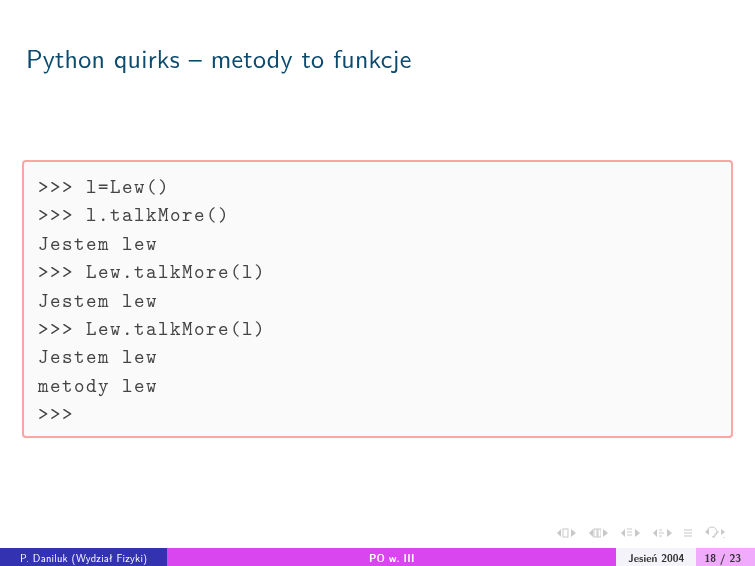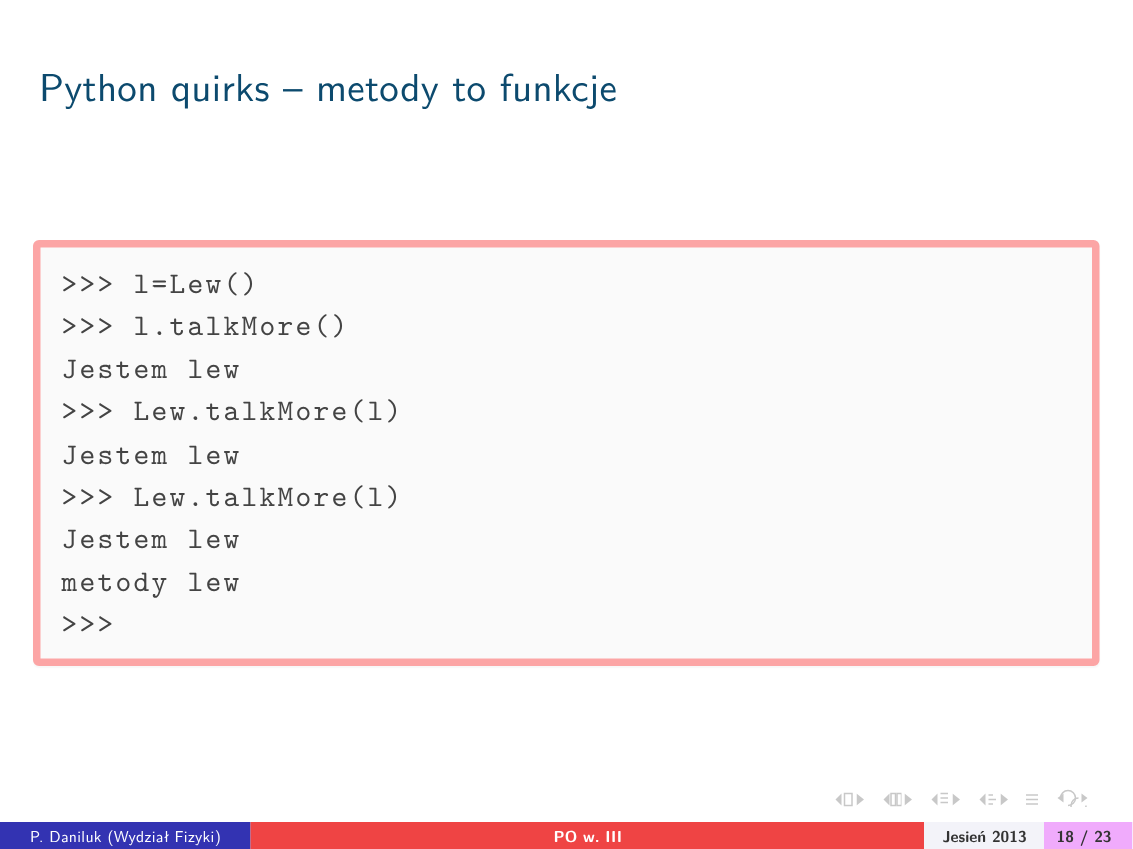--- a/index.html
+++ b/index.html
@@ -15,21 +15,21 @@
     color: #0c4a6e;
     font-size: 26px;
     font-weight: 400;
     padding: 38px 0 0 26px;
     letter-spacing: 0.2px;
   }
   .code-block {
     margin: 84px 22px 0 22px;
     background: #fafafa;
     border-radius: 4px;
-    border: 5px solid #fca5a5;
+    border: 2px solid #fca5a5;
     padding: 10px 12px 8px 14px;
     font-family: "Latin Modern Mono", "Courier New", monospace;
     font-size: 20px;
     line-height: 1.42;
     color: #444444;
     letter-spacing: 1.5px;
     box-shadow: 0 1px 1px rgba(0,0,0,0.03);
   }
   .code-block div { white-space: pre; }
 
@@ -68,21 +68,21 @@
     color: #ffffff;
     height: 100%;
     display: flex;
     align-items: center;
     padding: 0 20px 0 20px;
     font-weight: normal;
     letter-spacing: 0.2px;
   }
   .footer .mid {
     flex: 1;
-    background: #ef4444;
+    background: #d946ef;
     color: #ffffff;
     height: 100%;
     display: flex;
     align-items: center;
     justify-content: center;
     font-weight: bold;
   }
   .footer .date {
     padding: 0 12px;
     background: #f3f3f9;
@@ -174,15 +174,15 @@
         <polygon points="2,6 6,3 6,9" fill="#c8c8c8"></polygon>
         <path d="M14 6 A 5 5 0 1 0 19 11" fill="none" stroke="#c8c8c8" stroke-width="1" transform="translate(2,0)"></path>
         <polygon points="24,6 20,3 20,9" fill="#c8c8c8" transform="translate(-2,0)"></polygon>
       </svg>
   </span>
 </div>
 
 <div class="footer">
   <div class="author">P. Daniluk (Wydział Fizyki)</div>
   <div class="mid">PO w. III</div>
-  <div class="date">Jesień 2013</div>
+  <div class="date">Jesień 2004</div>
   <div class="page">18 / 23</div>
 </div>
 
 </body></html>

